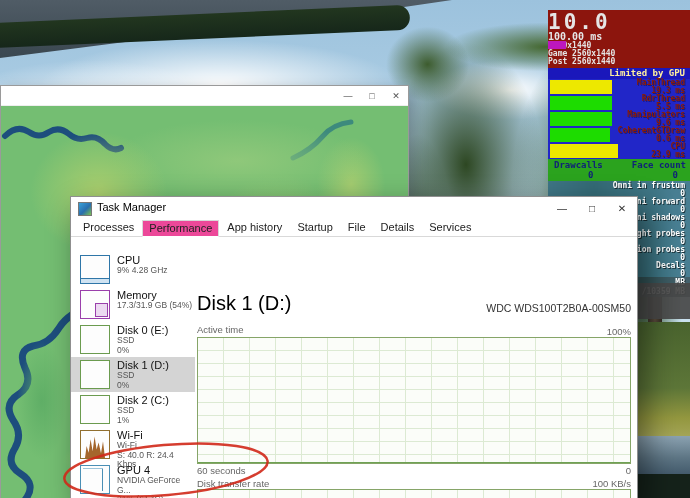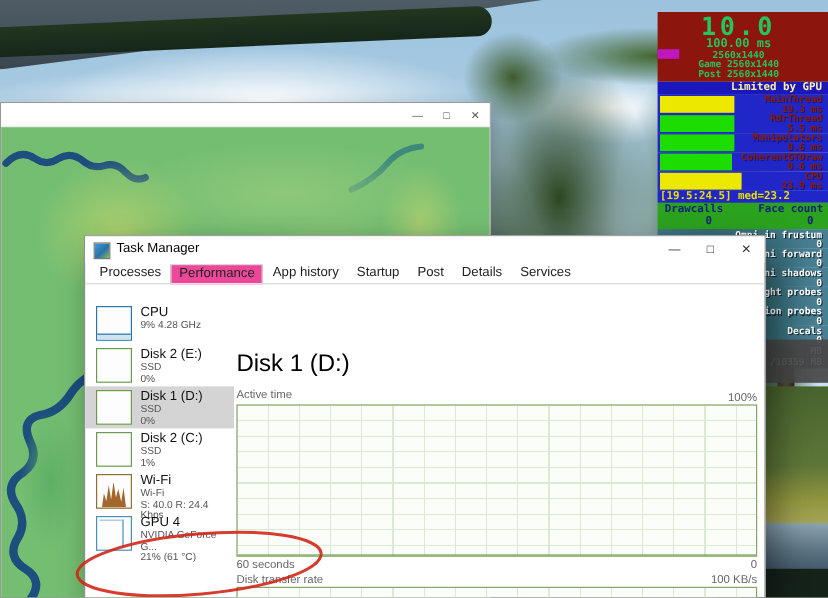--- a/index.html
+++ b/index.html
@@ -42,21 +42,21 @@
       radial-gradient(closest-side at 58% 14%, #8fc87a, rgba(0,0,0,0) 75%),
       radial-gradient(closest-side at 86% 20%, #a4cc70, rgba(0,0,0,0) 60%),
       radial-gradient(closest-side at 68% 38%, #9fcb74, rgba(0,0,0,0) 55%),
       radial-gradient(closest-side at 88% 52%, #b0ce6c, rgba(0,0,0,0) 50%),
       radial-gradient(closest-side at 38% 55%, #a6cc6e, rgba(0,0,0,0) 45%),
       radial-gradient(closest-side at 10% 75%, #5fae66, rgba(0,0,0,0) 60%),
       radial-gradient(closest-side at 30% 90%, #9cc96f, rgba(0,0,0,0) 50%);}
   
   #dbg{position:absolute;left:548px;top:10px;width:142px;
     font-family:"DejaVu Sans Mono",monospace;font-weight:bold;z-index:3;}
-  #dbg-head{position:relative;background:#8c150d;color:#22c55e;text-align:center;padding:2px 7px 2px 0;}
+  #dbg-head{position:relative;background:#8c150d;color:#e5e5e5;text-align:left;padding:2px 7px 2px 0;}
   #dbg-fps{font-size:21px;line-height:20px;letter-spacing:3px;}
   #dbg-ms{font-size:10px;line-height:10px;}
   .dbg-res{font-size:8px;line-height:8px;}
   #dbg-magenta{position:absolute;left:0;top:31px;width:18px;height:8px;background:#bd17bd;}
   #dbg-limited{background:#1a17bb;color:#ffef9e;font-size:9px;line-height:11px;text-align:right;padding-right:5px;}
   .thread-row{position:relative;height:16px;background:#2126c8;color:#8c1c04;
     text-align:right;font-size:8px;line-height:8px;padding:0 5px 0 4px;}
   .thread-row .bar{position:absolute;left:2px;top:1px;height:14px;}
   .thread-row .lbl,.thread-row .val{position:relative;display:block;text-shadow:1px 1px 0 rgba(0,0,0,.35);}
   #dbg-range{background:#2126c8;color:#e8e000;font-size:9px;line-height:10px;padding-left:2px;}
@@ -173,21 +173,20 @@
       <span class="bar" style="background: rgb(29, 220, 0); width: 60px;"></span>
       <span class="lbl">CoherentGTDraw</span>
       <span class="val">0.6 ms</span>
     </div>
     <div class="thread-row">
       <span class="bar" style="background: rgb(237, 232, 0); width: 68px;"></span>
       <span class="lbl">CPU</span>
       <span class="val">23.9 ms</span>
     </div>
 
-    <div id="dbg-range" style="background: rgb(33, 38, 200);">[19.5:24.5] med=23.2</div>
 
     <div id="dbg-draw" style="background: rgb(43, 163, 30);">
       <div class="row">
         <span>Drawcalls</span>
         <span>Face count</span>
       </div>
       <div class="vals">
         <span>0</span>
         <span>0</span>
       </div>
@@ -232,39 +231,48 @@
         <div class="win-ctrl">—</div>
         <div class="win-ctrl">□</div>
         <div class="win-ctrl">✕</div>
       </div>
     </div>
     <div id="tm-tabs">
       <span class="tab">Processes</span>
       <span class="tab selected">Performance</span>
       <span class="tab">App history</span>
       <span class="tab">Startup</span>
-      <span class="tab">Post</span>
+      <span class="tab">File</span>
       <span class="tab">Details</span>
       <span class="tab">Services</span>
     </div>
     <div id="tm-body">
       <div id="tm-sidebar">
         <div class="side-item">
           <span class="side-icon icon-cpu">
               <i></i>
             </span>
           <span class="side-text">
               <div class="side-name">CPU</div>
           <div class="side-sub">9% 4.28 GHz</div>
             </span>
         </div>
         <div class="side-item">
+          <span class="side-icon icon-mem">
+              <i></i>
+            </span>
+          <span class="side-text">
+              <div class="side-name">Memory</div>
+          <div class="side-sub">17.3/31.9 GB (54%)</div>
+            </span>
+        </div>
+        <div class="side-item">
           <span class="side-icon icon-disk"></span>
           <span class="side-text">
-              <div class="side-name">Disk 2 (E:)</div>
+              <div class="side-name">Disk 0 (E:)</div>
           <div class="side-sub">SSD</div>
           <div class="side-sub">0%</div>
             </span>
         </div>
         <div class="side-item selected">
           <span class="side-icon icon-disk"></span>
           <span class="side-text">
               <div class="side-name">Disk 1 (D:)</div>
           <div class="side-sub">SSD</div>
           <div class="side-sub">0%</div>
@@ -295,20 +303,21 @@
             </span>
           <span class="side-text">
               <div class="side-name">GPU 4</div>
           <div class="side-sub">NVIDIA GeForce G...</div>
           <div class="side-sub">21% (61 °C)</div>
             </span>
         </div>
       </div>
       <div id="tm-main">
         <div id="main-title">Disk 1 (D:)</div>
+        <div id="main-device">WDC WDS100T2B0A-00SM50</div>
 
         <div class="chart-lbl" style="left:2px;top:72px;">Active time</div>
         <div class="chart-lbl" style="right:6px;top:74px;">100%</div>
         <div class="chart" style="top:85px;height:125px;">
             <div class="zero"></div>
           </div>
         <div class="chart-lbl" style="left:2px;top:213px;">60 seconds</div>
         <div class="chart-lbl" style="right:6px;top:213px;">0</div>
 
         <div class="chart-lbl" style="left:2px;top:226px;">Disk transfer rate</div>

